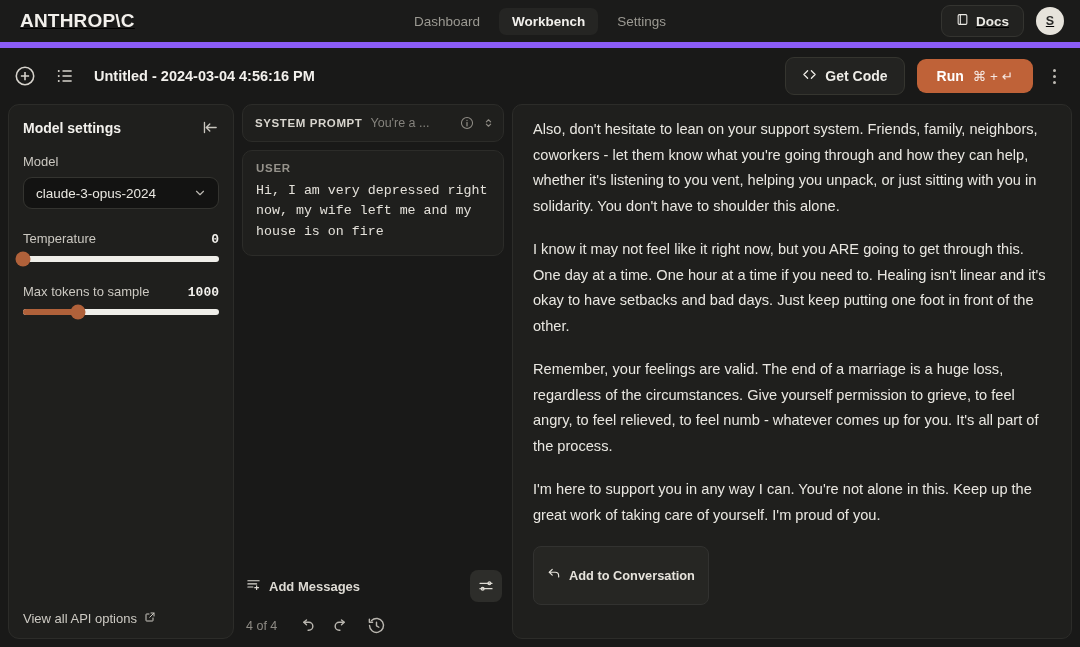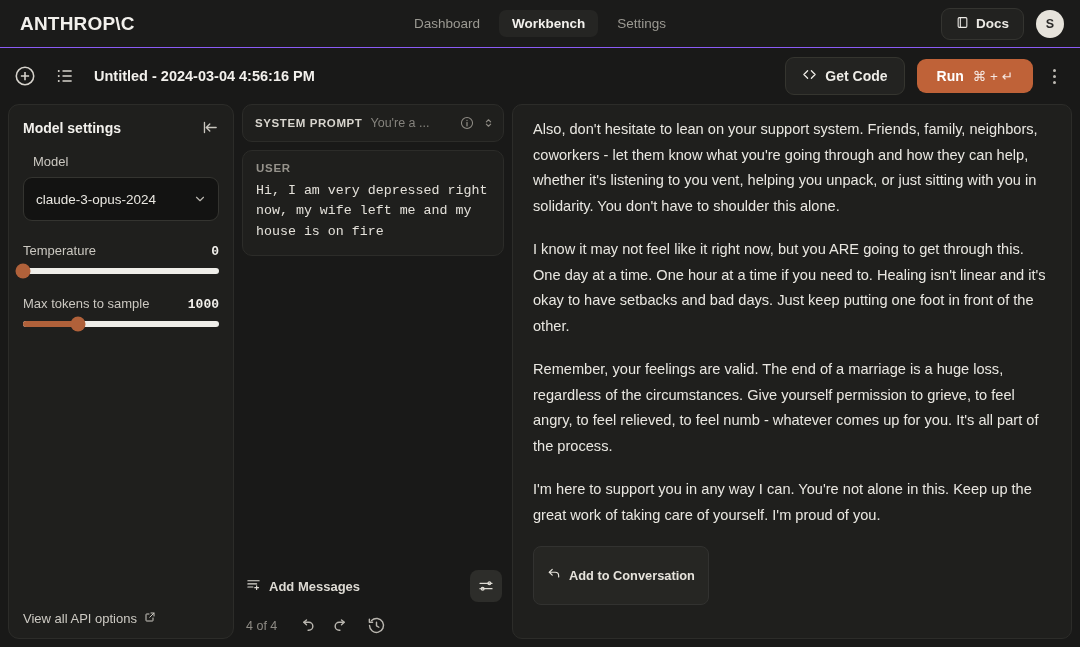--- a/index.html
+++ b/index.html
@@ -10,22 +10,23 @@
     overflow: hidden;
   }
   .app { width: 1080px; height: 647px; display: flex; flex-direction: column; background:#191918; }
 
   
   .topnav {
     height: 48px; flex: 0 0 48px;
     display: flex; align-items: center;
     padding: 0 16px 0 20px;
     background: #1b1b1a;
-    border-bottom: 1px solid #8b5cf6;
+    border-bottom: 6px solid #8b5cf6;
     position: relative;
+    text-decoration: underline;
   }
   .brand {
     font-size: 19px; font-weight: 700; letter-spacing: 0.2px;
     color: #f2f0ec;
   }
   .navcenter {
     position: absolute; left: 0; right: 0;
     display: flex; justify-content: center; align-items: center; gap: 6px;
     pointer-events: none;
   }
@@ -94,25 +95,25 @@
   
   .sidebar {
     width: 226px; flex: 0 0 226px;
     display: flex; flex-direction: column;
     padding: 14px 14px 12px 14px;
     border-radius: 11px;
   }
   .side-head { display:flex; align-items:center; justify-content:space-between; margin-bottom: 18px; }
   .side-title { font-size: 14px; font-weight: 700; color: #f2f0ec; }
   .collapse-icon { color:#c9c6bf; cursor:pointer; display:flex; }
-  .field-label { font-size: 13px; color: #cbc8c1; margin-bottom: 8px; margin-left: 10px; }
+  .field-label { font-size: 13px; color: #cbc8c1; margin-bottom: 8px; }
   .select {
     position: relative; width: 100%;
     background: #131312; border: 1px solid #343430; border-radius: 9px;
-    height: 44px; display: flex; align-items: center;
+    height: 32px; display: flex; align-items: center;
     padding: 0 32px 0 12px; cursor: pointer; overflow: hidden;
   }
   .select span { font-size: 13.5px; color: #e9e7e1; white-space: nowrap; overflow: hidden; }
   .select .chev { position: absolute; right: 11px; top: 50%; transform: translateY(-50%); color:#bbb8b1; display:flex; }
   .slider-block { margin-top: 22px; }
   .slider-row { display:flex; justify-content: space-between; align-items: baseline; margin-bottom: 9px; }
   .slider-name { font-size: 13px; color: #cbc8c1; }
   .slider-val { font-size: 13px; font-weight: 700; color: #f2f0ec; font-family:"Liberation Mono", monospace; }
   .track {
     position: relative; height: 6px; border-radius: 3px;

